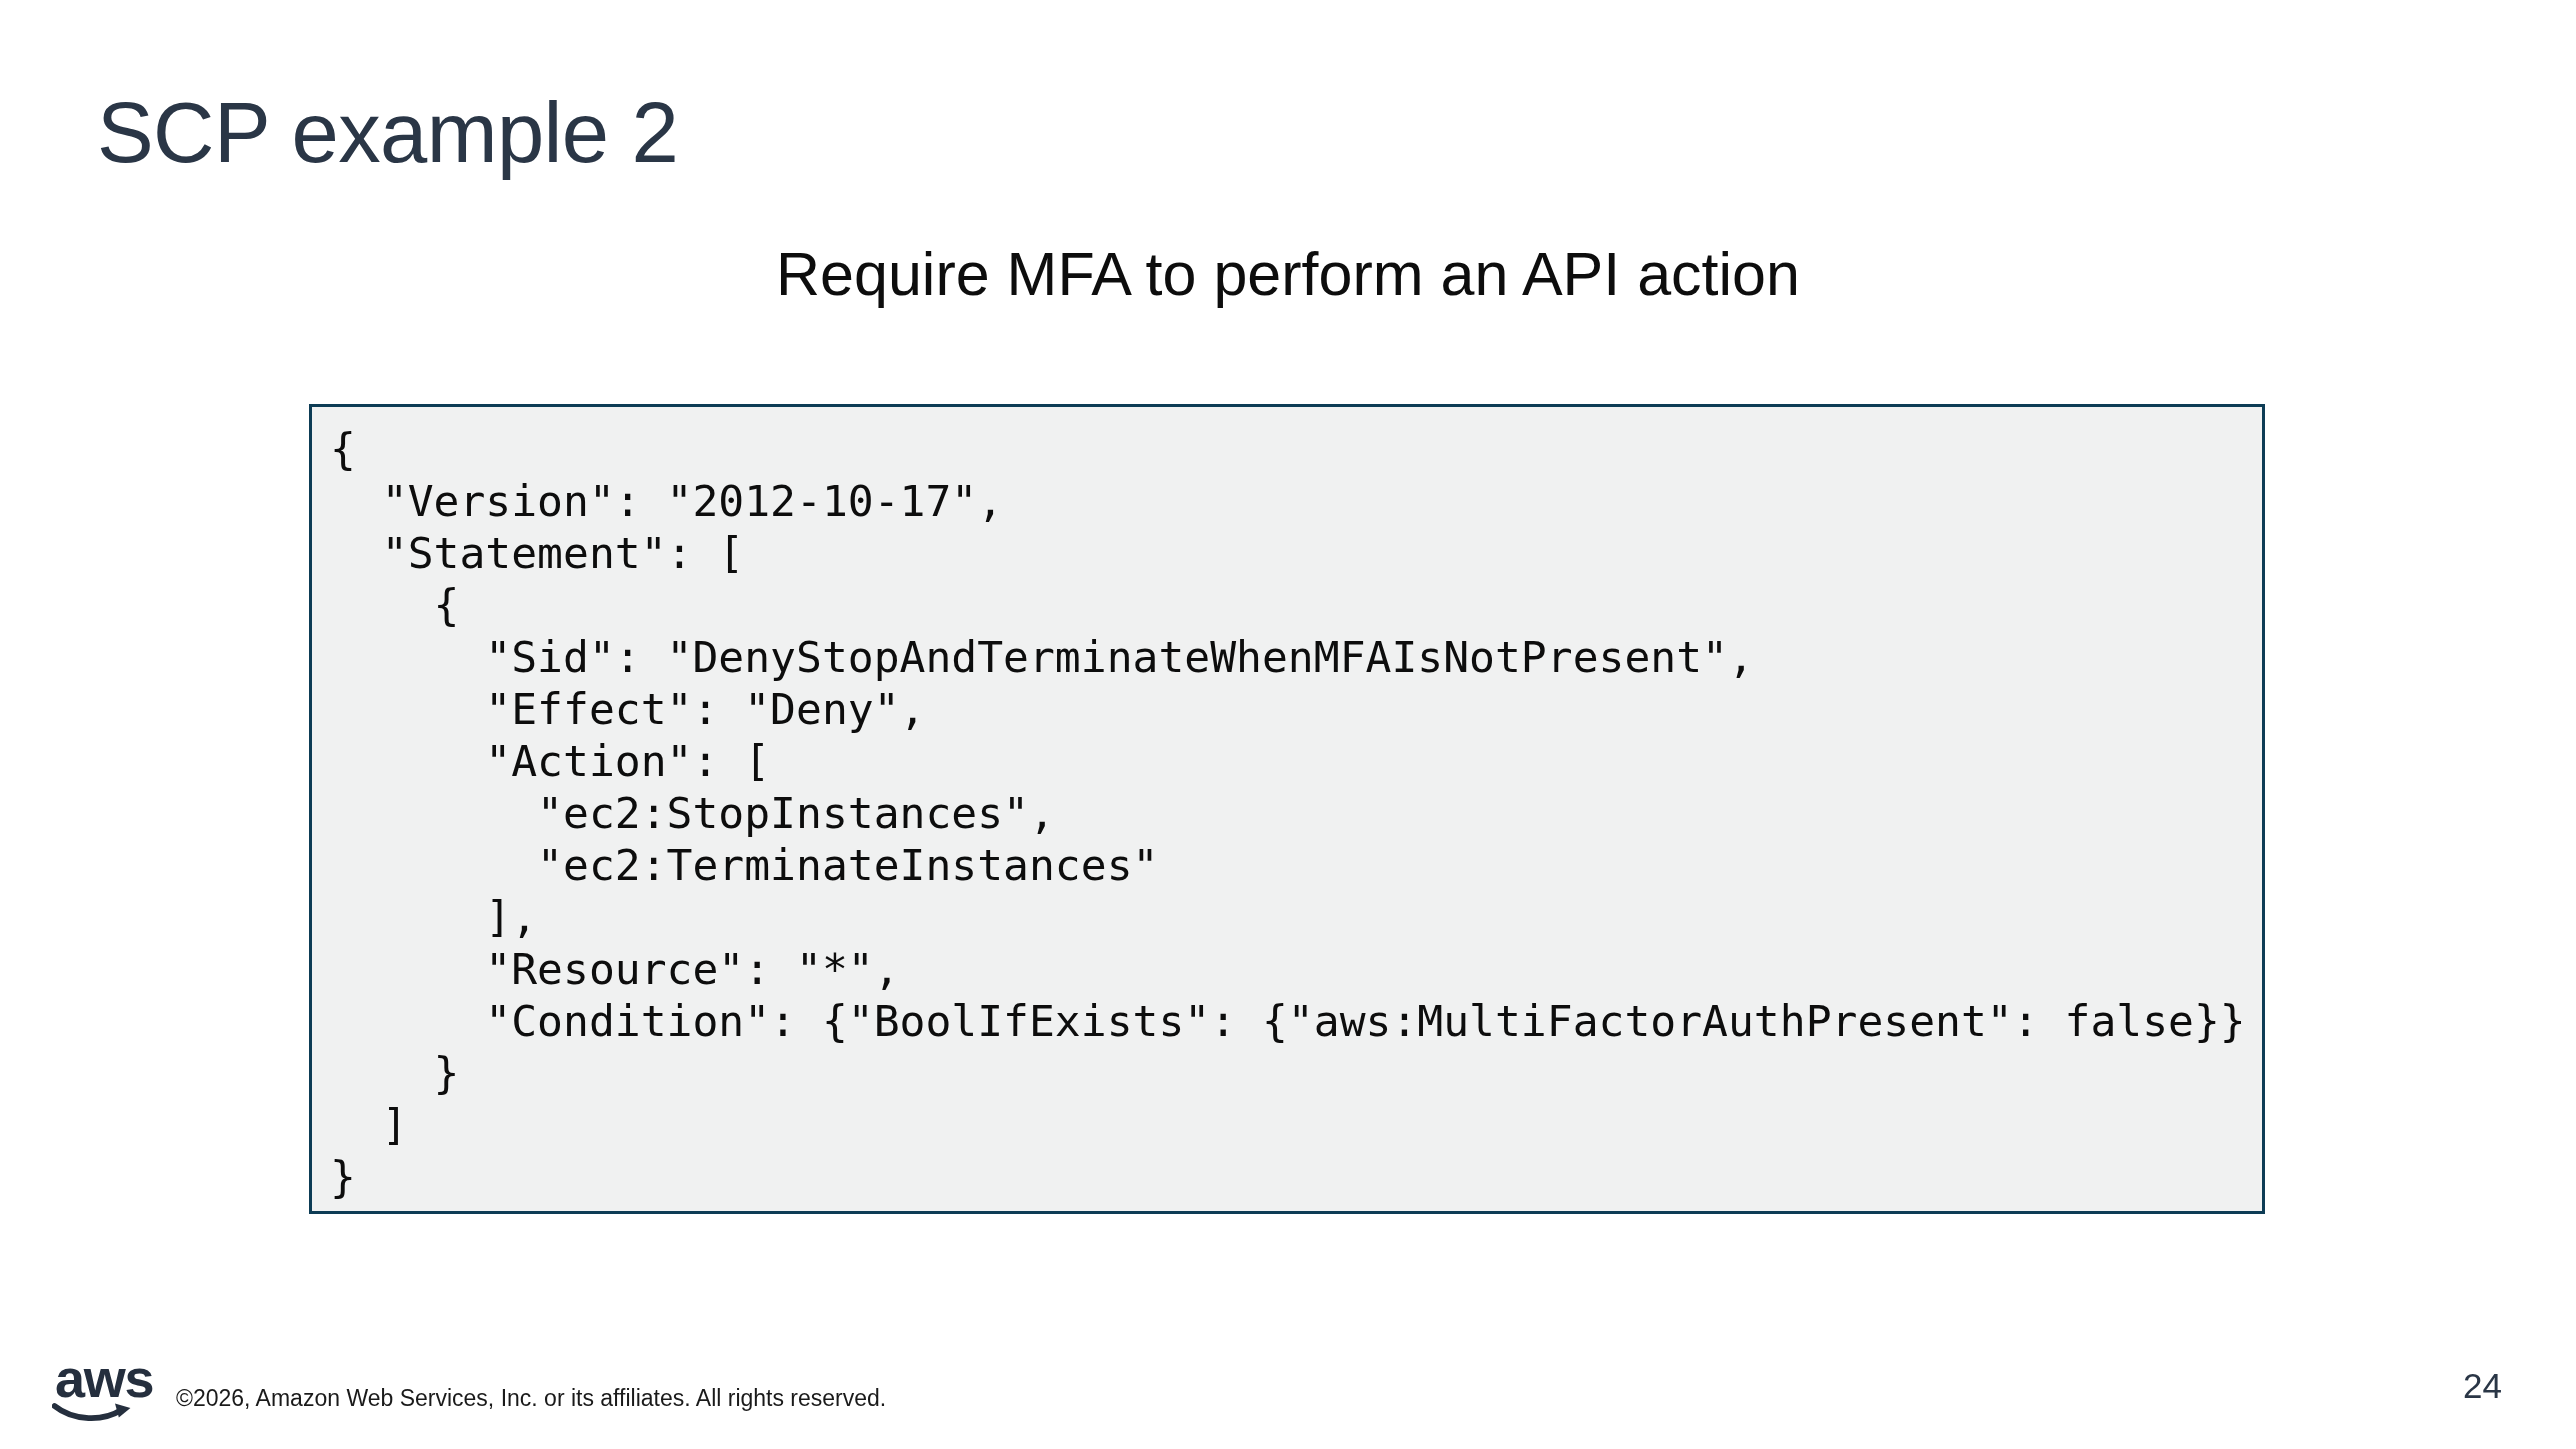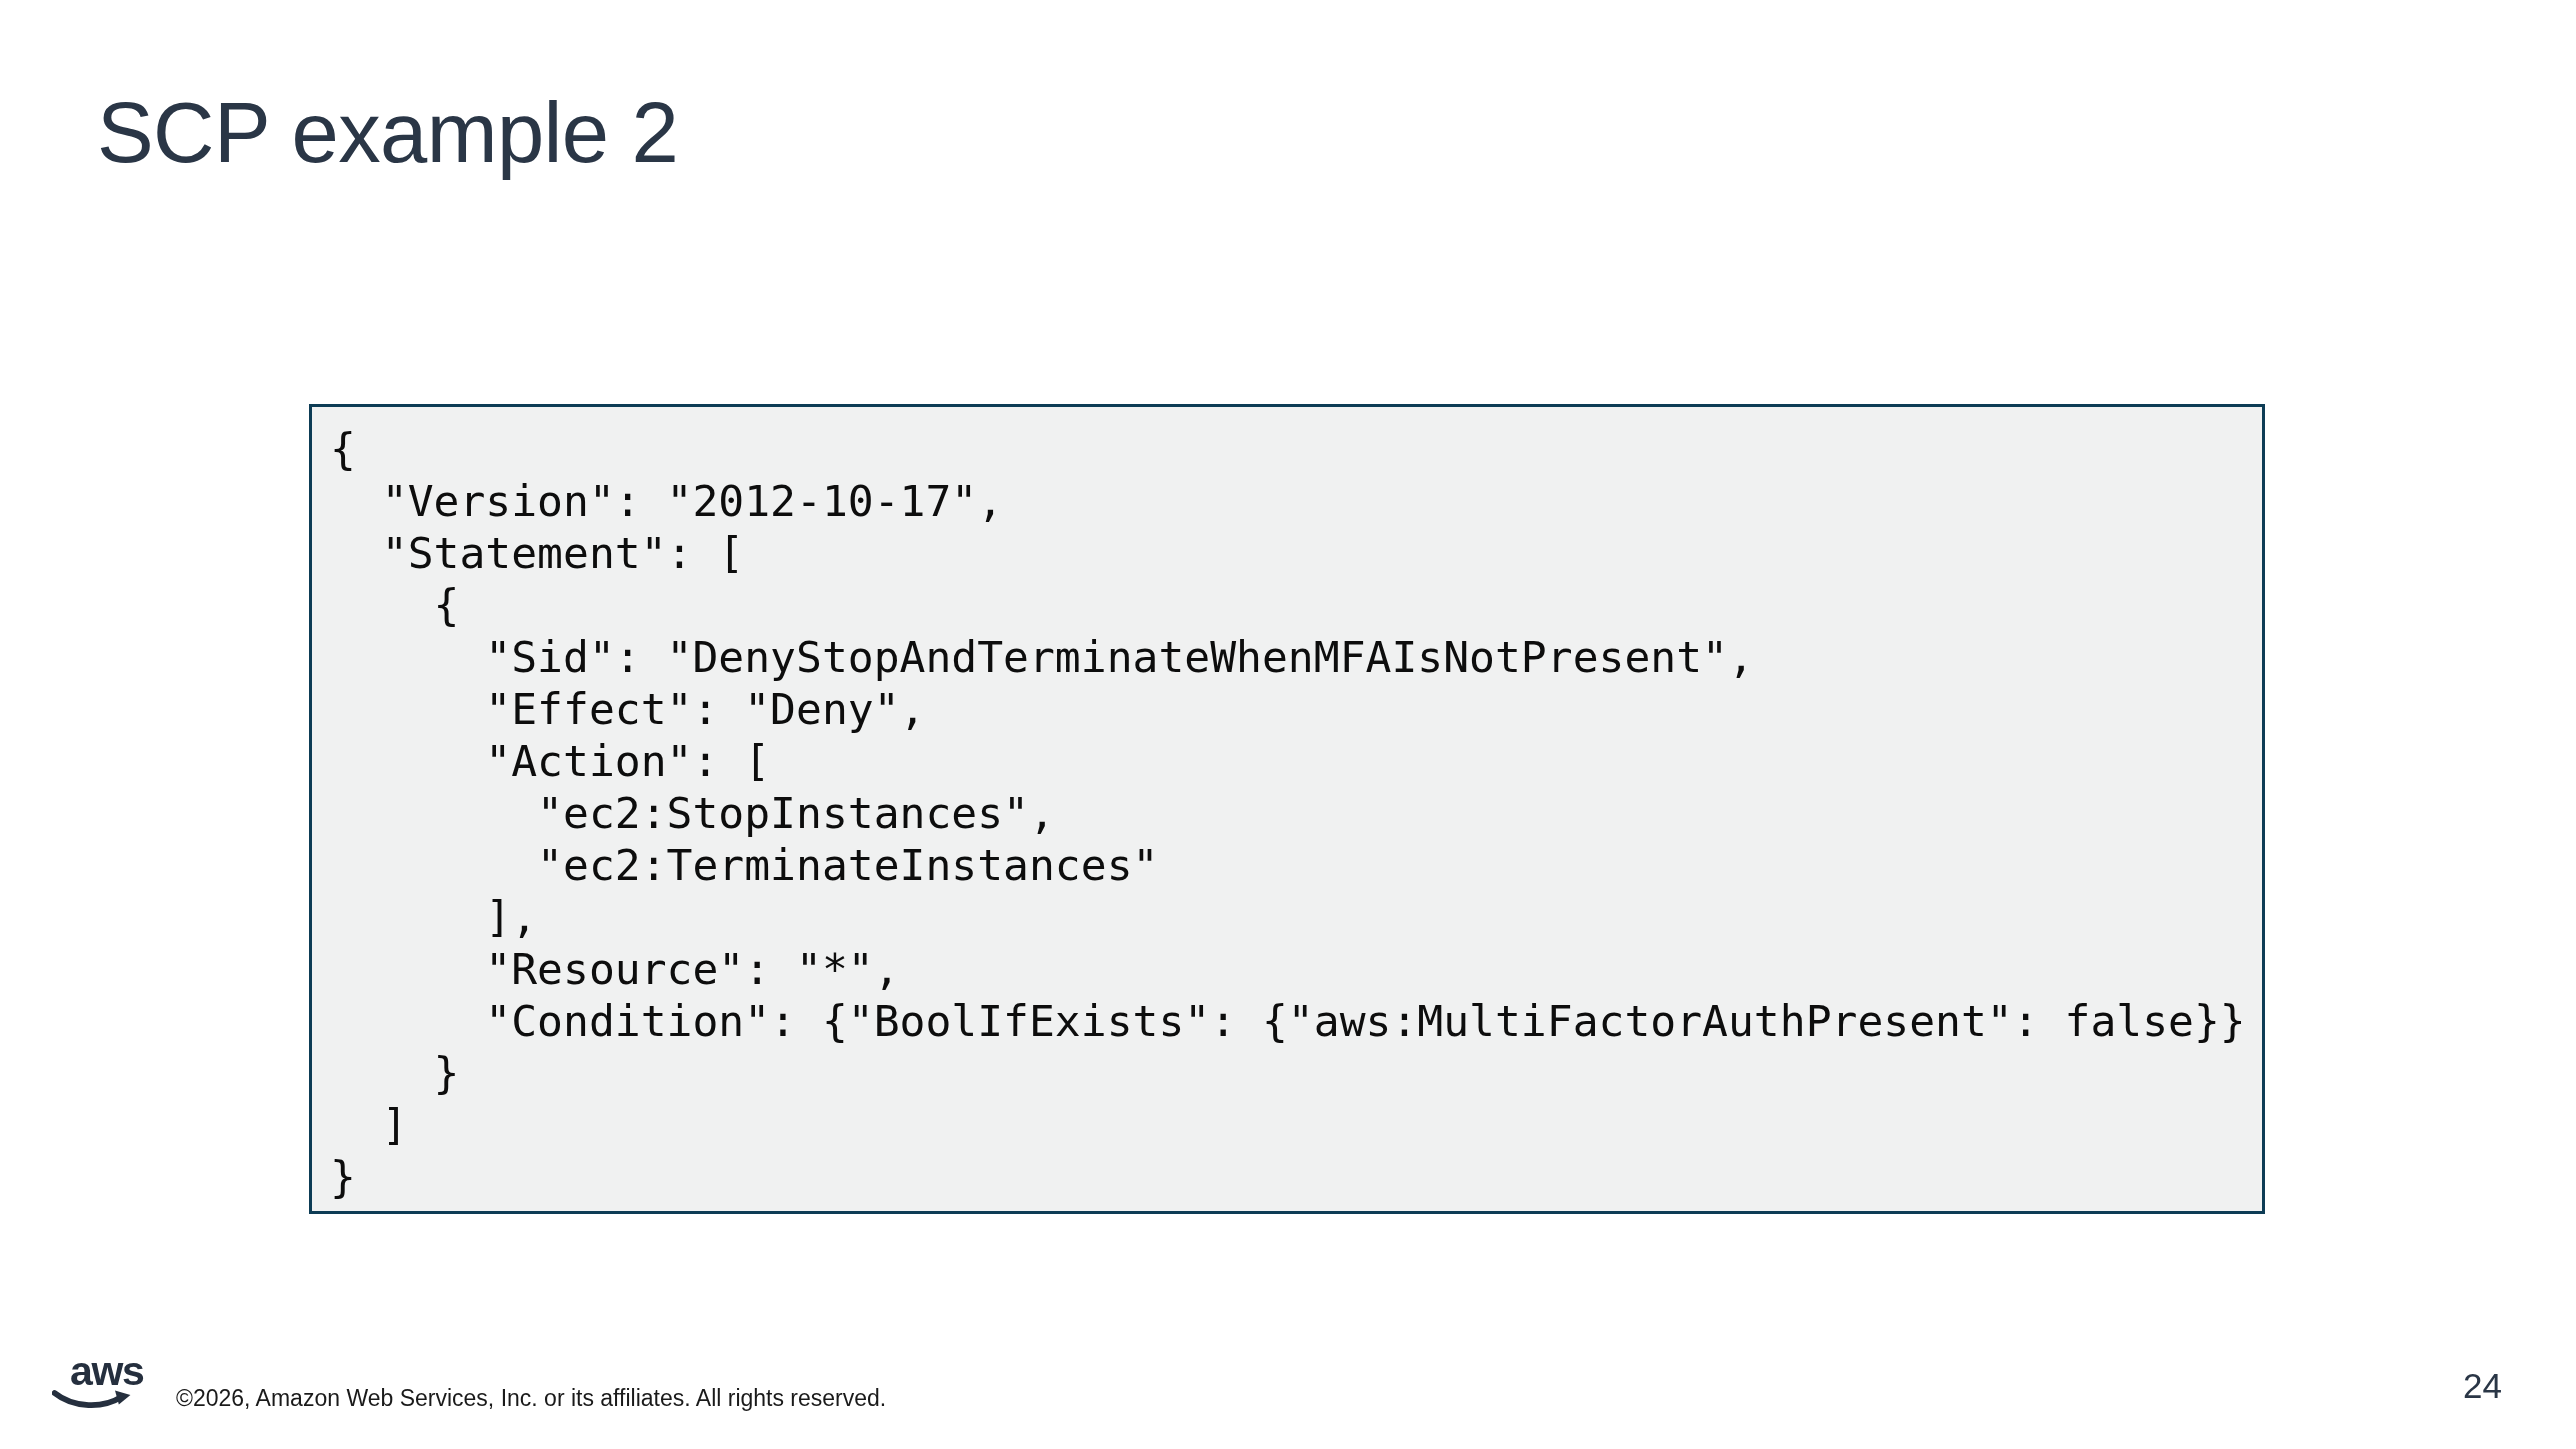--- a/index.html
+++ b/index.html
@@ -75,26 +75,26 @@
   .footer-logo {
     position: absolute;
     left: 52px;
     top: 1351px;
     width: 84px;
     height: 64px;
     color: #252f3e;
   }
   .footer-logo .logo-text {
     display: block;
-    font-size: 41px;
+    font-size: 54px;
     line-height: 1;
     font-weight: 700;
     letter-spacing: -1.3px;
     color: #252f3e;
-    margin-left: 18px;
+    margin-left: 3px;
   }
   .footer-logo svg {
     display: block;
     margin-top: -2.6px;
   }
   .footer-copyright {
     position: absolute;
     left: 176px;
     top: 1385px;
     font-size: 23px;
@@ -111,20 +111,21 @@
     color: #2a3646;
   }
 </style>
 </head>
 <body>
 
 <div class="slide">
 
   <div class="slide-title">SCP example 2</div>
 
+  <div class="slide-subtitle">Require MFA to perform an API action</div>
 
   <div class="code-box">
     <div class="code-inner">
       <div class="code-line">{</div>
       <div class="code-line">  "Version": "2012-10-17",</div>
       <div class="code-line">  "Statement": [</div>
       <div class="code-line">    {</div>
       <div class="code-line">      "Sid": "DenyStopAndTerminateWhenMFAIsNotPresent",</div>
       <div class="code-line">      "Effect": "Deny",</div>
       <div class="code-line">      "Action": [</div>

